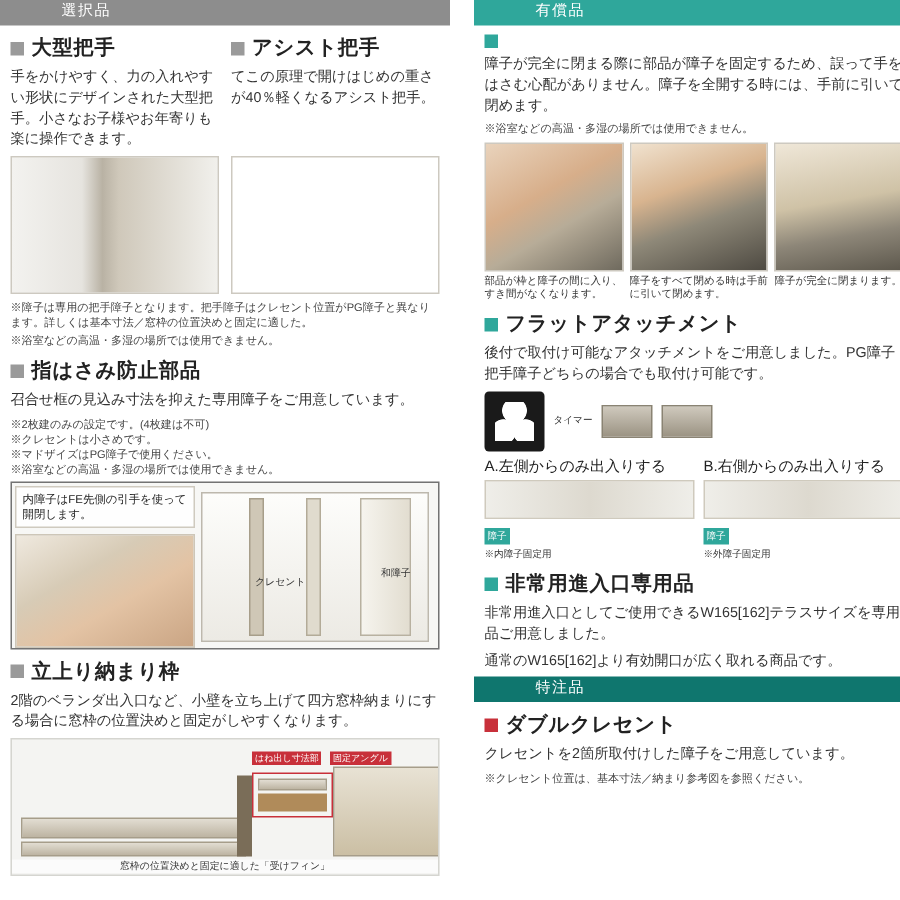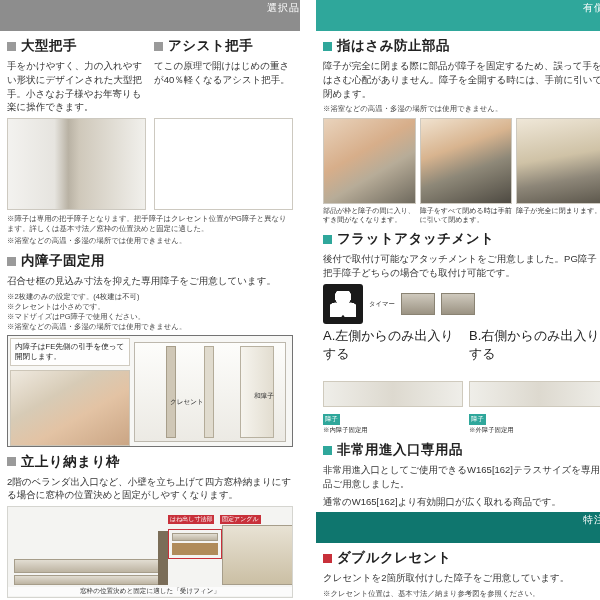--- a/index.html
+++ b/index.html
@@ -19,25 +19,25 @@
     position: absolute;
     top: 0;
     width: 300px;
     height: 600px;
   }
   .col-left { left: 0; }
   .col-right { left: 316px; }
 
   
   .bar {
-    height: 31px;
+    height: 17px;
     color: #fff;
     font-size: 10px;
     line-height: 15px;
-    text-align: right;
+    text-align: left;
     letter-spacing: 1px;
     padding-left: 41px;
   }
   .bar-gray { background: #8d8d8d; }
   .bar-teal { background: #2fa79b; }
   .bar-red  { background: #0f766e; }
 
   .pad { padding: 0 7px; }
 
   
@@ -97,23 +97,23 @@
 
   
   .attach-row {
     display: flex;
     gap: 6px;
     align-items: flex-start;
     margin-top: 3px;
   }
   .attach-col { width: 50%; }
   .attach-ttl {
-    font-size: 13px;
+    font-size: 10px;
     color: #222;
-    margin-bottom: 18px;
+    margin-bottom: 2px;
   }
   .attach-img {
     height: 26px;
     background: linear-gradient(90deg,#efeee9,#ddd9cf,#efeee9);
     border: 1px solid #cfcabd;
   }
   .attach-tag {
     margin-top: 2px;
     font-size: 6.4px;
     color: #fff;
@@ -268,21 +268,21 @@
         <div class="assist-img assist-a"></div>
         <div class="assist-img assist-b"></div>
       </div>
 
       <div style="height:4px"></div>
       <p class="note note-b">※障子は専用の把手障子となります。把手障子はクレセント位置がPG障子と異なります。詳しくは基本寸法／窓枠の位置決めと固定に適した。</p>
       <p class="note">※浴室などの高温・多湿の場所では使用できません。</p>
 
       <div class="hd">
         <span class="sq sq-gray"></span>
-        <span class="tx">内障子固定用</span>
+        <span class="tx">指はさみ防止部品</span>
       </div>
       <p class="body-tx">召合せ框の見込み寸法を抑えた専用障子をご用意しています。</p>
       <p class="note">※2枚建のみの設定です。(4枚建は不可)</p>
       <p class="note">※クレセントは小さめです。</p>
       <p class="note">※マドザイズはPG障子で使用ください。</p>
       <p class="note">※浴室などの高温・多湿の場所では使用できません。</p>
 
       <div class="diagram" style="height:112px;margin-top:3px">
 
         <div style="position:absolute;left:126px;top:6px;width:152px;height:100px;background:linear-gradient(180deg,#fdfdfb,#eceae4);border:1px solid #bdb8ad;"></div>
@@ -320,21 +320,20 @@
   </div>
 
   <div class="col col-right">
 
     <div class="bar bar-teal">有償品</div>
 
     <div class="pad">
 
       <div class="hd">
         <span class="sq sq-teal"></span>
-        <span class="tx">指はさみ防止部品</span>
       </div>
       <p class="body-tx">障子が完全に閉まる際に部品が障子を固定するため、誤って手をはさむ心配がありません。障子を全開する時には、手前に引いて閉めます。</p>
       <p class="note">※浴室などの高温・多湿の場所では使用できません。</p>
 
       <div class="photos3">
         <div>
           <div class="p3img p3a"></div>
           <div class="p3cap">部品が枠と障子の間に入り、すき間がなくなります。</div>
         </div>
         <div>

